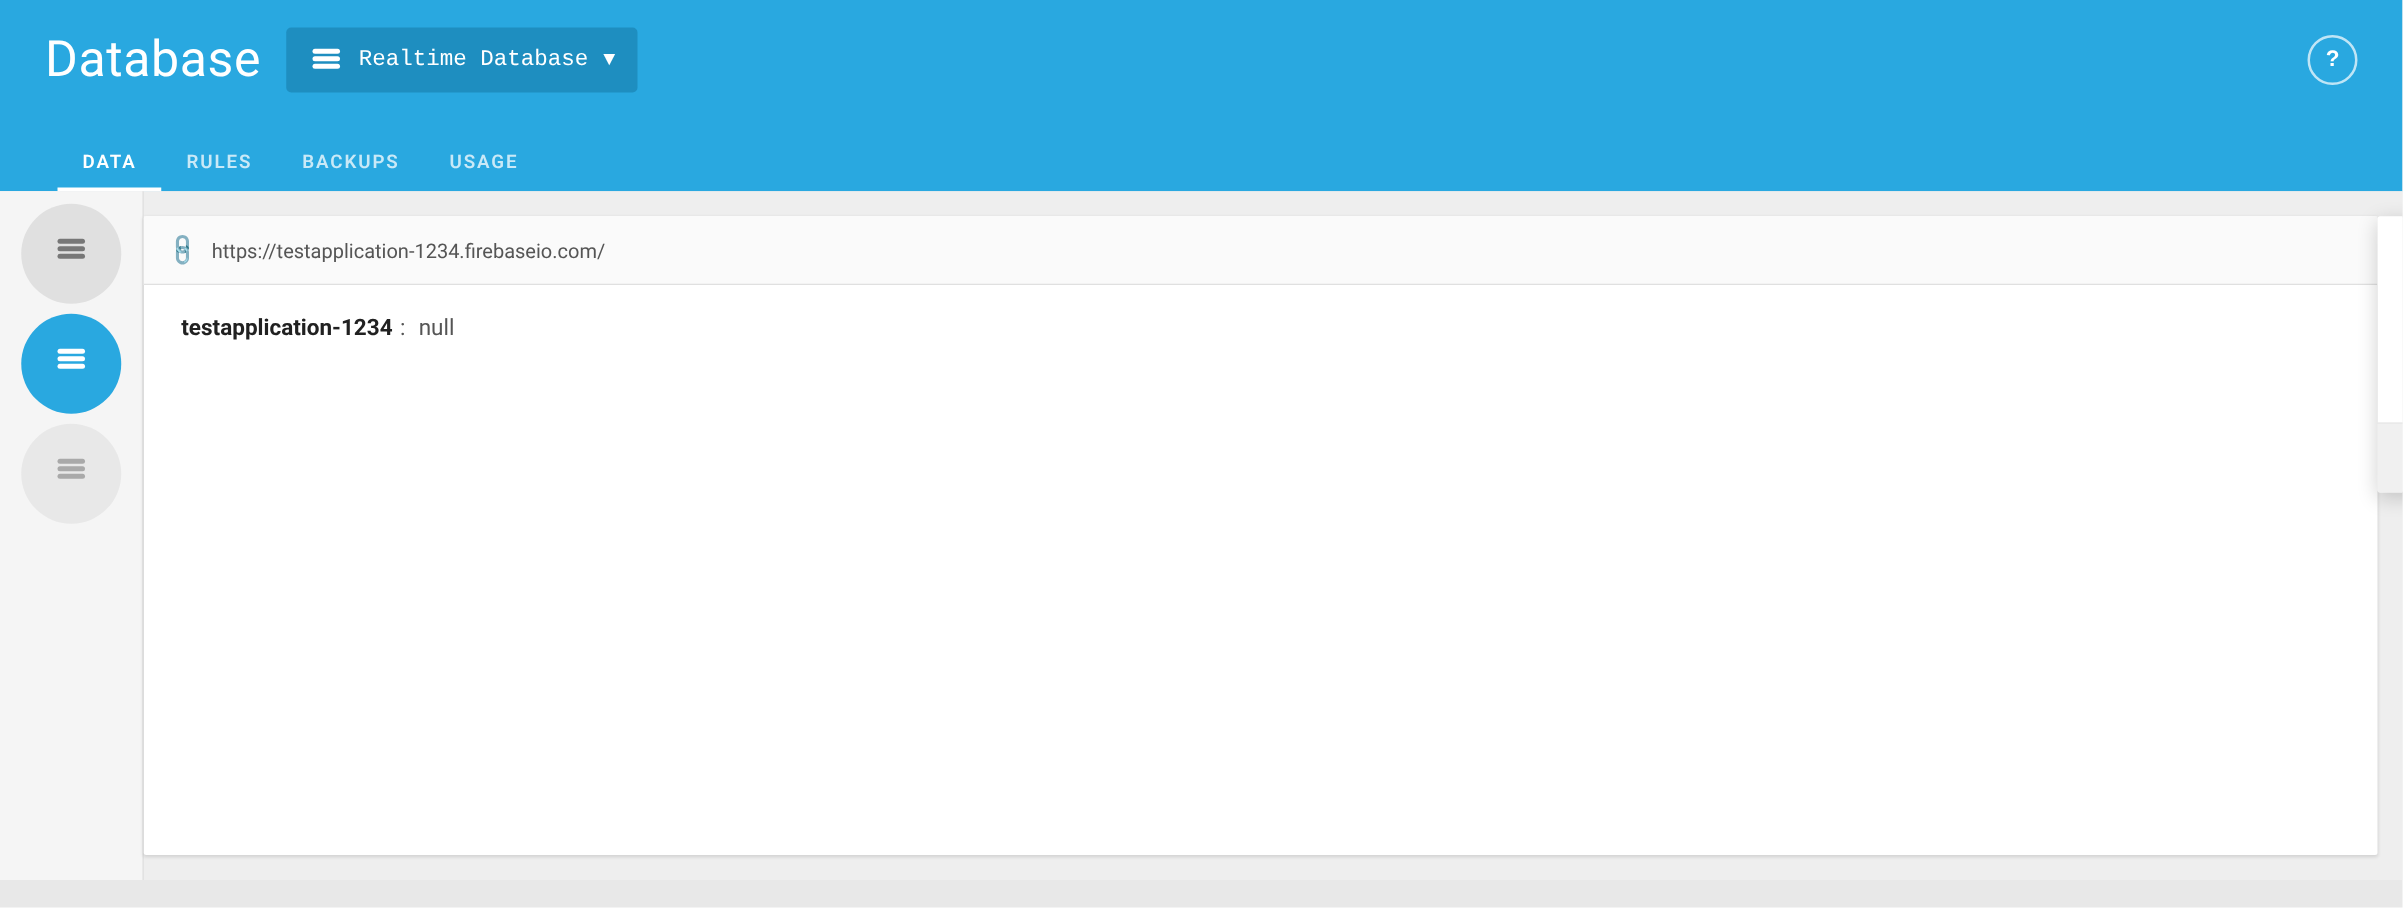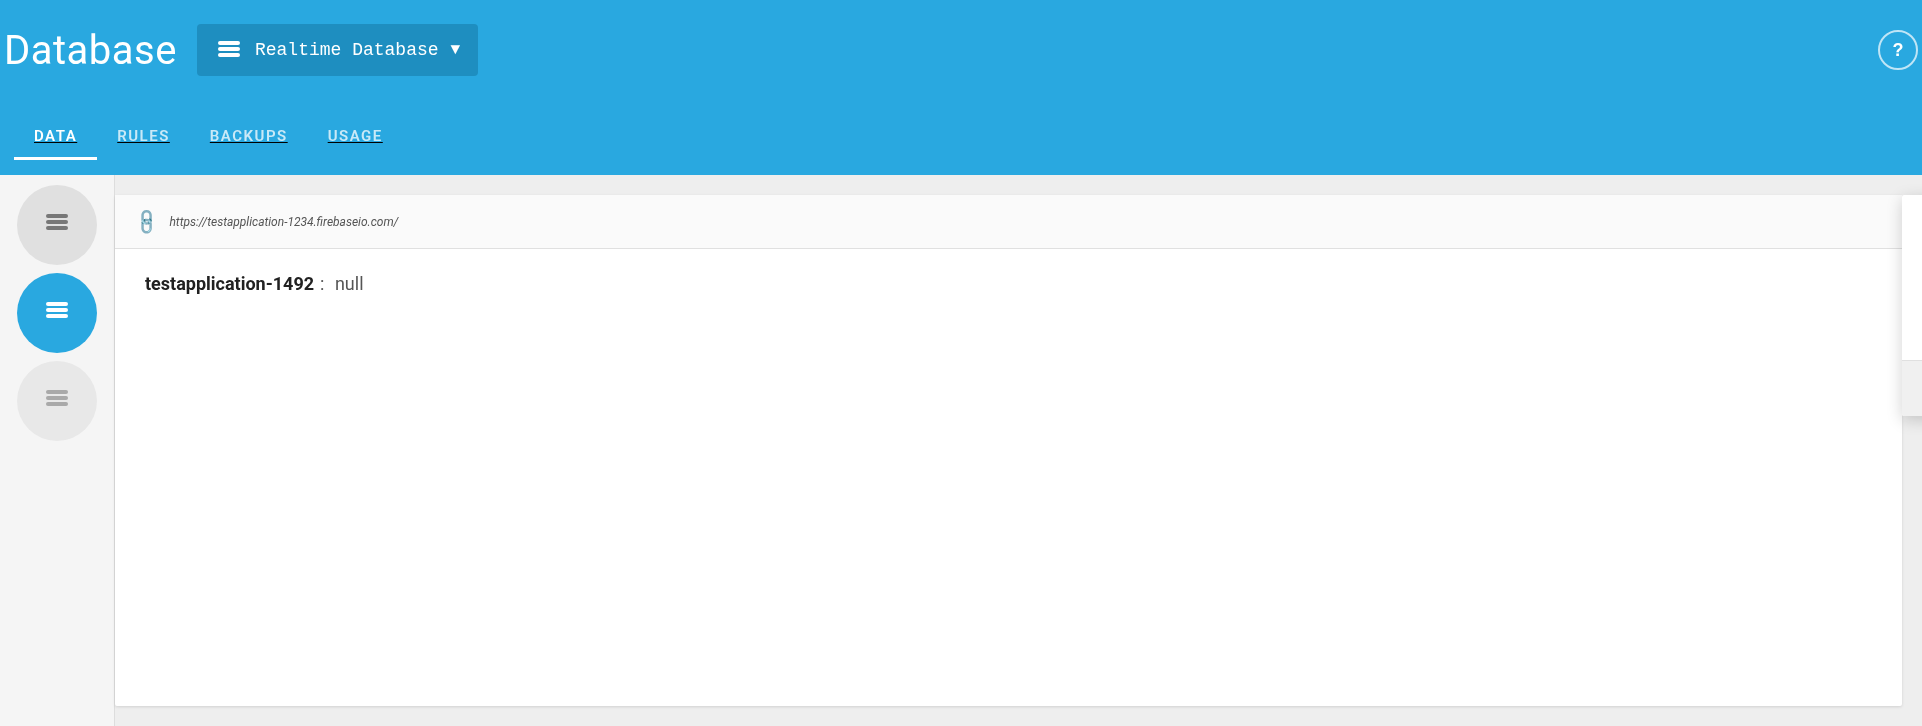--- a/index.html
+++ b/index.html
@@ -1,22 +1,22 @@
 <!DOCTYPE html>
 <html><head>
   <meta charset="utf-8">
   <style>
     * { margin: 0; padding: 0; box-sizing: border-box; }
     body { font-family: 'Roboto', Arial, sans-serif; background: #e8e8e8; width: 1922px; height: 726px; overflow: hidden; }
 
     
     .header {
       background: #29a8e0;
-      padding: 0 4px;
-      height: 175px;
+      padding: 0 36px;
+      height: 153px;
       display: flex;
       flex-direction: column;
       justify-content: flex-start;
     }
     .header-top {
       display: flex;
       align-items: center;
       justify-content: space-between;
       height: 100px;
     }
@@ -72,21 +72,20 @@
       justify-content: center;
     }
 
     
     .header-tabs {
       display: flex;
       align-items: flex-end;
       height: 60px;
       gap: 0;
       padding: 0 10px;
-      text-decoration: underline;
     }
     .tab {
       color: rgba(255,255,255,0.75);
       font-size: 15px;
       font-weight: 600;
       letter-spacing: 1.5px;
       padding: 12px 20px;
       cursor: pointer;
       border-bottom: 3px solid transparent;
       text-transform: uppercase;
@@ -164,23 +163,22 @@
       background: #fafafa;
       gap: 12px;
     }
     .link-icon {
       color: #666;
       font-size: 18px;
       transform: rotate(-45deg);
       display: inline-block;
     }
     .url-text {
-      font-size: 12px;
+      font-size: 16px;
       color: #555;
-      font-style: italic;
     }
 
     
     .data-row {
       padding: 24px 30px;
       font-size: 18px;
       color: #333;
     }
     .data-key {
       font-weight: 700;
@@ -282,21 +280,21 @@
   </div>
 
   <div class="main-panel">
 
     <div class="url-bar">
       <span class="link-icon">🔗</span>
       <span class="url-text">https://testapplication-1234.firebaseio.com/</span>
     </div>
 
     <div class="data-row">
-      <span class="data-key">testapplication-1492</span><span class="data-value">: </span><span class="data-value">null</span>
+      <span class="data-key">testapplication-1234</span><span class="data-value">: </span><span class="data-value">null</span>
     </div>
 
     <div class="dropdown-menu">
       <div class="menu-item">Export JSON</div>
       <div class="menu-item">Import JSON</div>
       <div class="menu-item">Show legend</div>
       <hr class="menu-divider">
       <div class="menu-item highlighted">Create new database</div>
     </div>
   </div>

